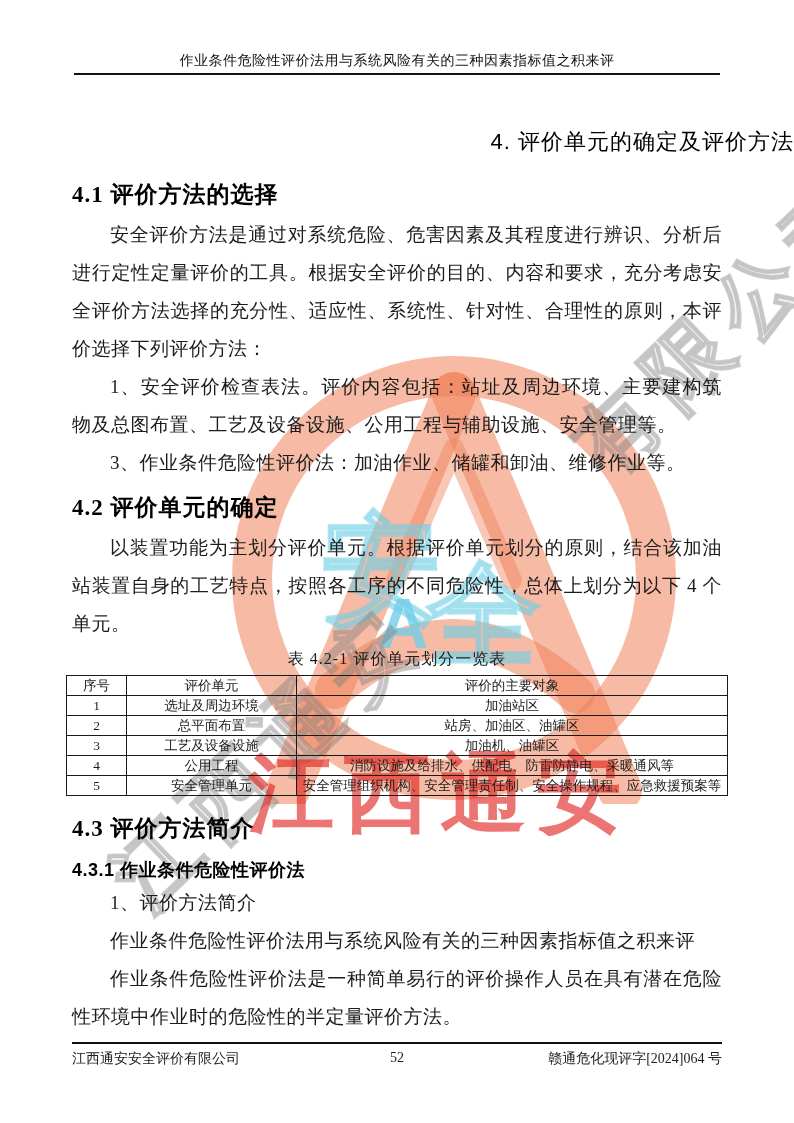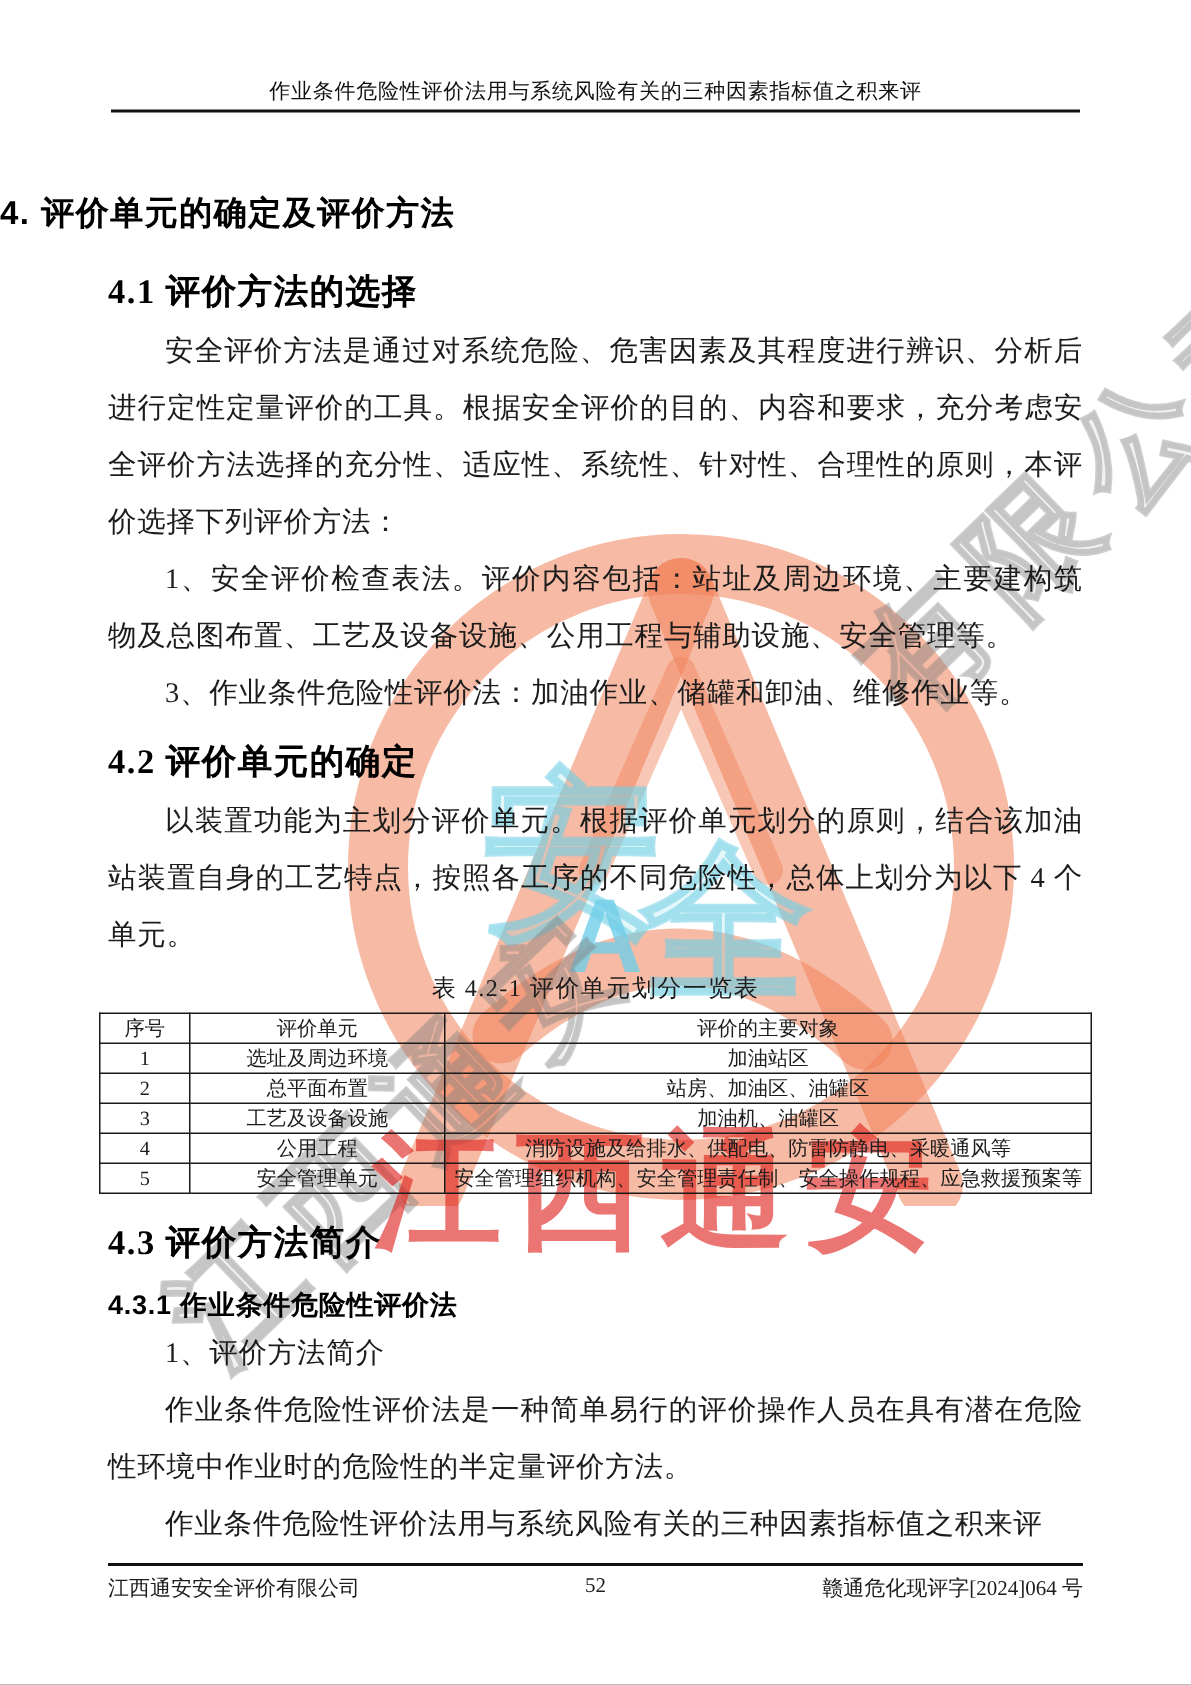--- a/index.html
+++ b/index.html
@@ -64,23 +64,23 @@
     margin: 52px 72px 0;
     text-align: center;
     font-size: 14px;
     letter-spacing: 0.5px;
     color: #111;
   }
   .doc-header-rule { margin: 3px 74px 0; border-top: 2px solid #111; }
 
   .main-title {
     margin-top: 52px;
-    text-align: left;
+    text-align: right;
     font-family: "Liberation Sans", "DejaVu Sans", sans-serif;
-    font-weight: bold;
+    font-weight: normal;
     font-size: 22px;
     letter-spacing: 1px;
     color: #000;
   }
 
   .h-kai {
     margin: 22px 72px 0;
     font-weight: bold;
     font-size: 23px;
     letter-spacing: 1px;
@@ -221,22 +221,22 @@
           <td>5</td>
           <td>安全管理单元</td>
           <td>安全管理组织机构、安全管理责任制、安全操作规程、应急救援预案等</td>
         </tr>
       </tbody>
     </table>
 
     <div class="h-kai" style="margin-top:8px;">4.3 评价方法简介</div>
     <div class="h-hei">4.3.1 作业条件危险性评价法</div>
     <p class="para" style="margin-top:2px;">1、评价方法简介</p>
+    <p class="para">作业条件危险性评价法用与系统风险有关的三种因素指标值之积来评</p>
     <p class="para">作业条件危险性评价法是一种简单易行的评价操作人员在具有潜在危险性环境中作业时的危险性的半定量评价方法。</p>
-    <p class="para">作业条件危险性评价法用与系统风险有关的三种因素指标值之积来评</p>
   </div>
 
   <div class="footer">
     <span>江西通安安全评价有限公司</span>
     <span class="page-num">52</span>
     <span>赣通危化现评字[2024]064 号</span>
   </div>
 
 </div>
 

